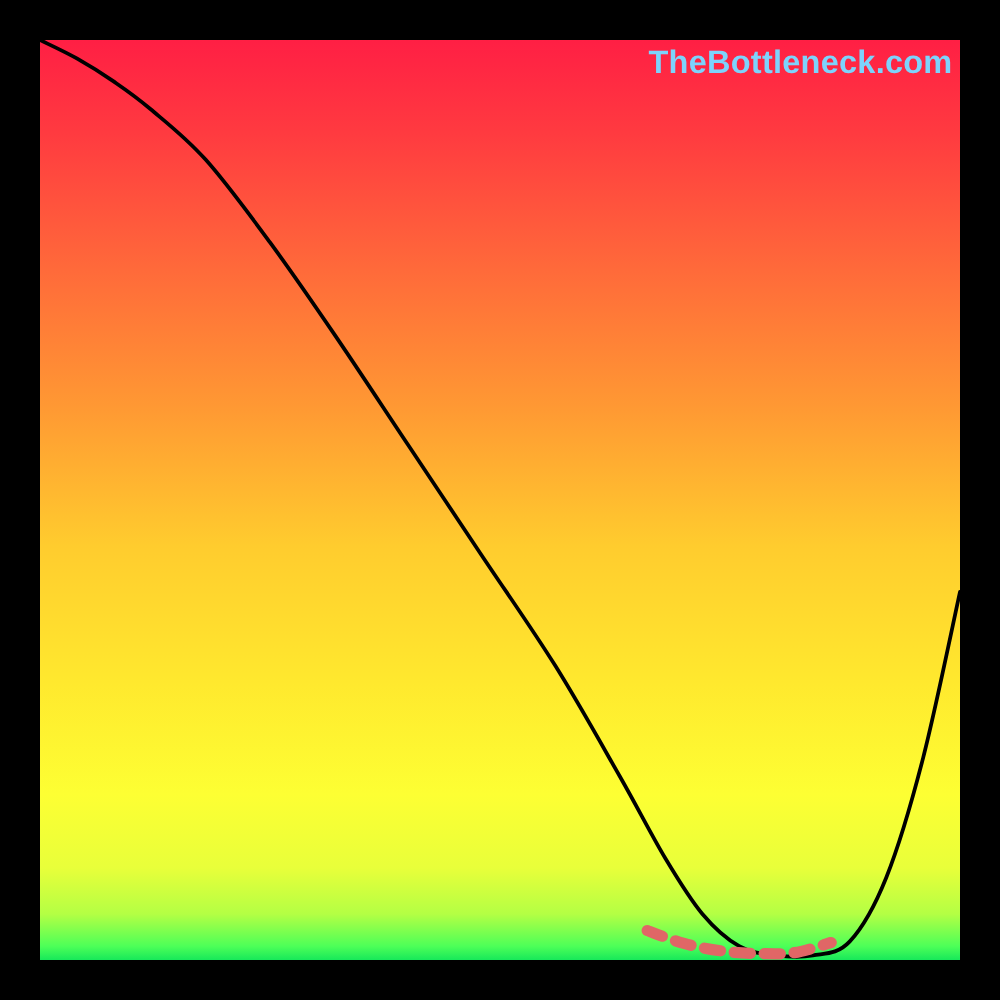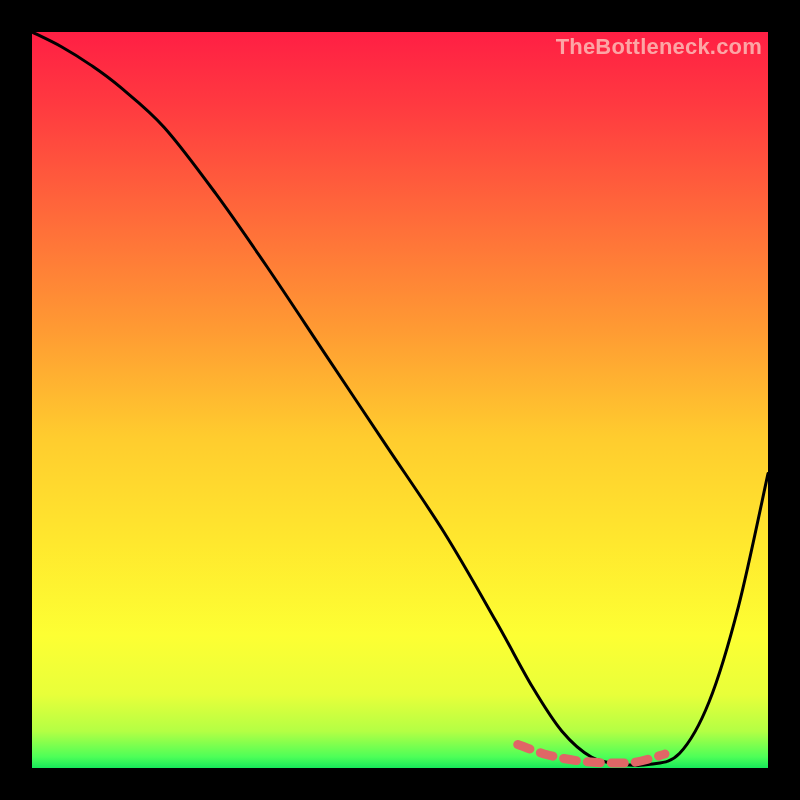--- a/index.html
+++ b/index.html
@@ -32,23 +32,23 @@
     position: absolute;
     inset: 0;
     width: 736px;
     height: 736px;
   }
   .watermark {
     position: absolute;
     top: 2px;
     right: 6px;
     font-family: Arial, Helvetica, sans-serif;
-    font-size: 22px;
+    font-size: 26px;
     font-weight: 600;
-    color: #fca5a5;
+    color: #7dd3fc;
     letter-spacing: 0.2px;
     user-select: none;
   }
 </style>
 </head>
 <body>
 
 <div class="stage">
 
   <div class="plot">

